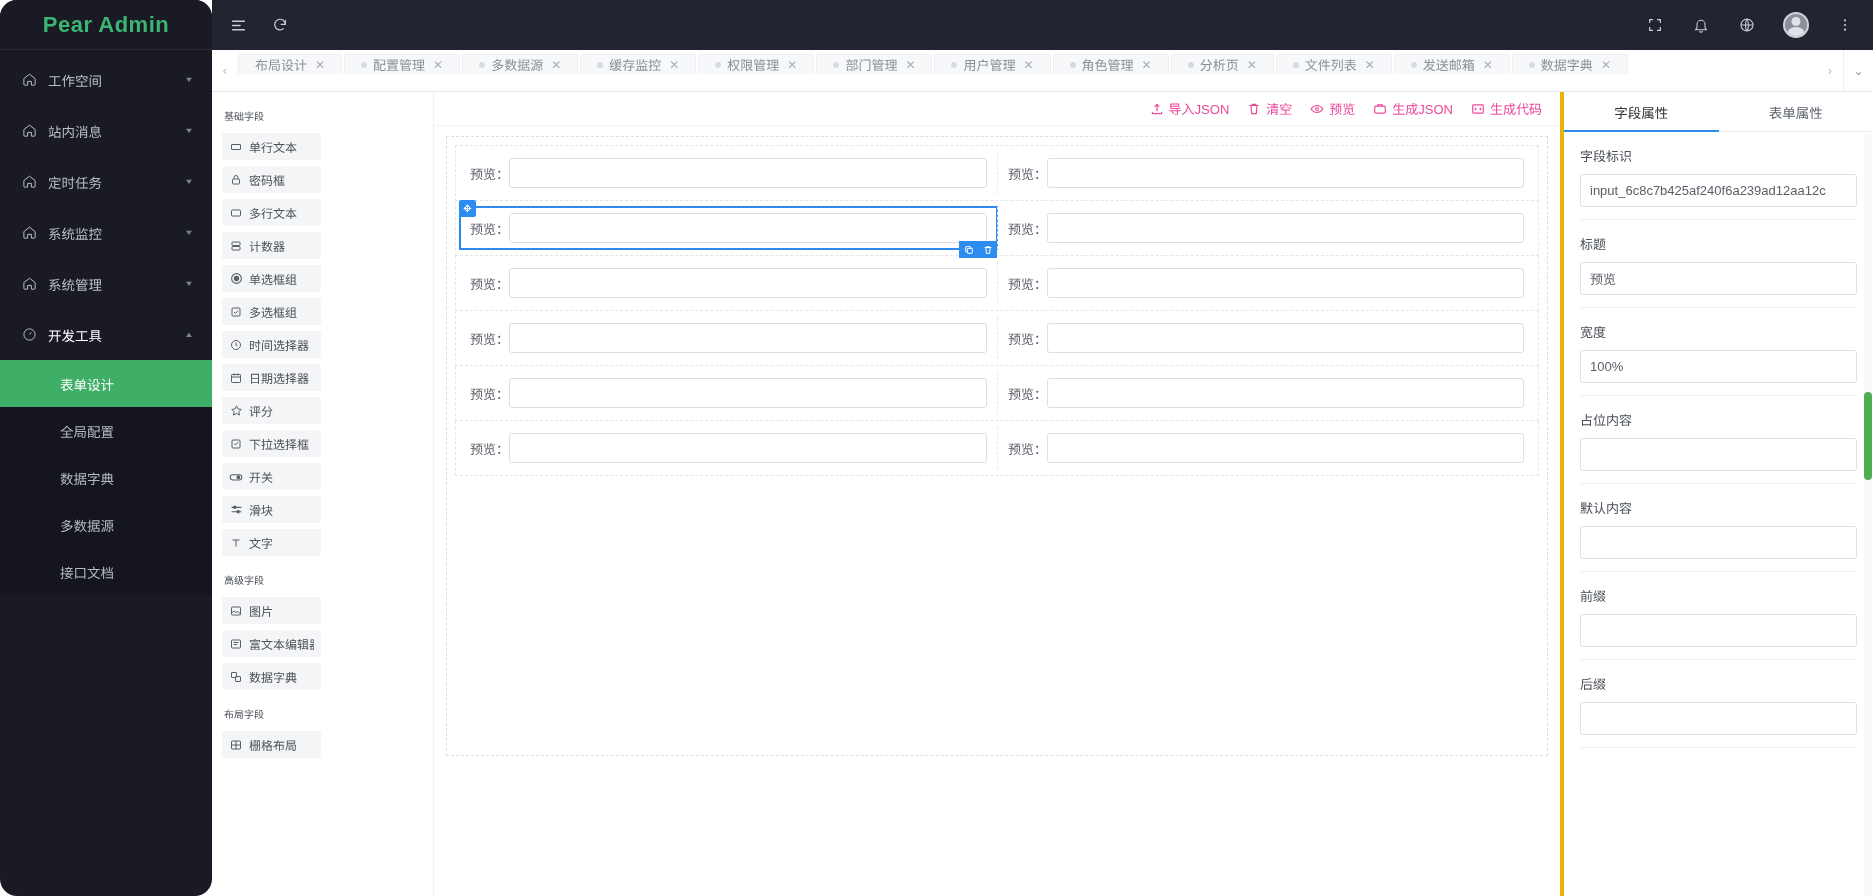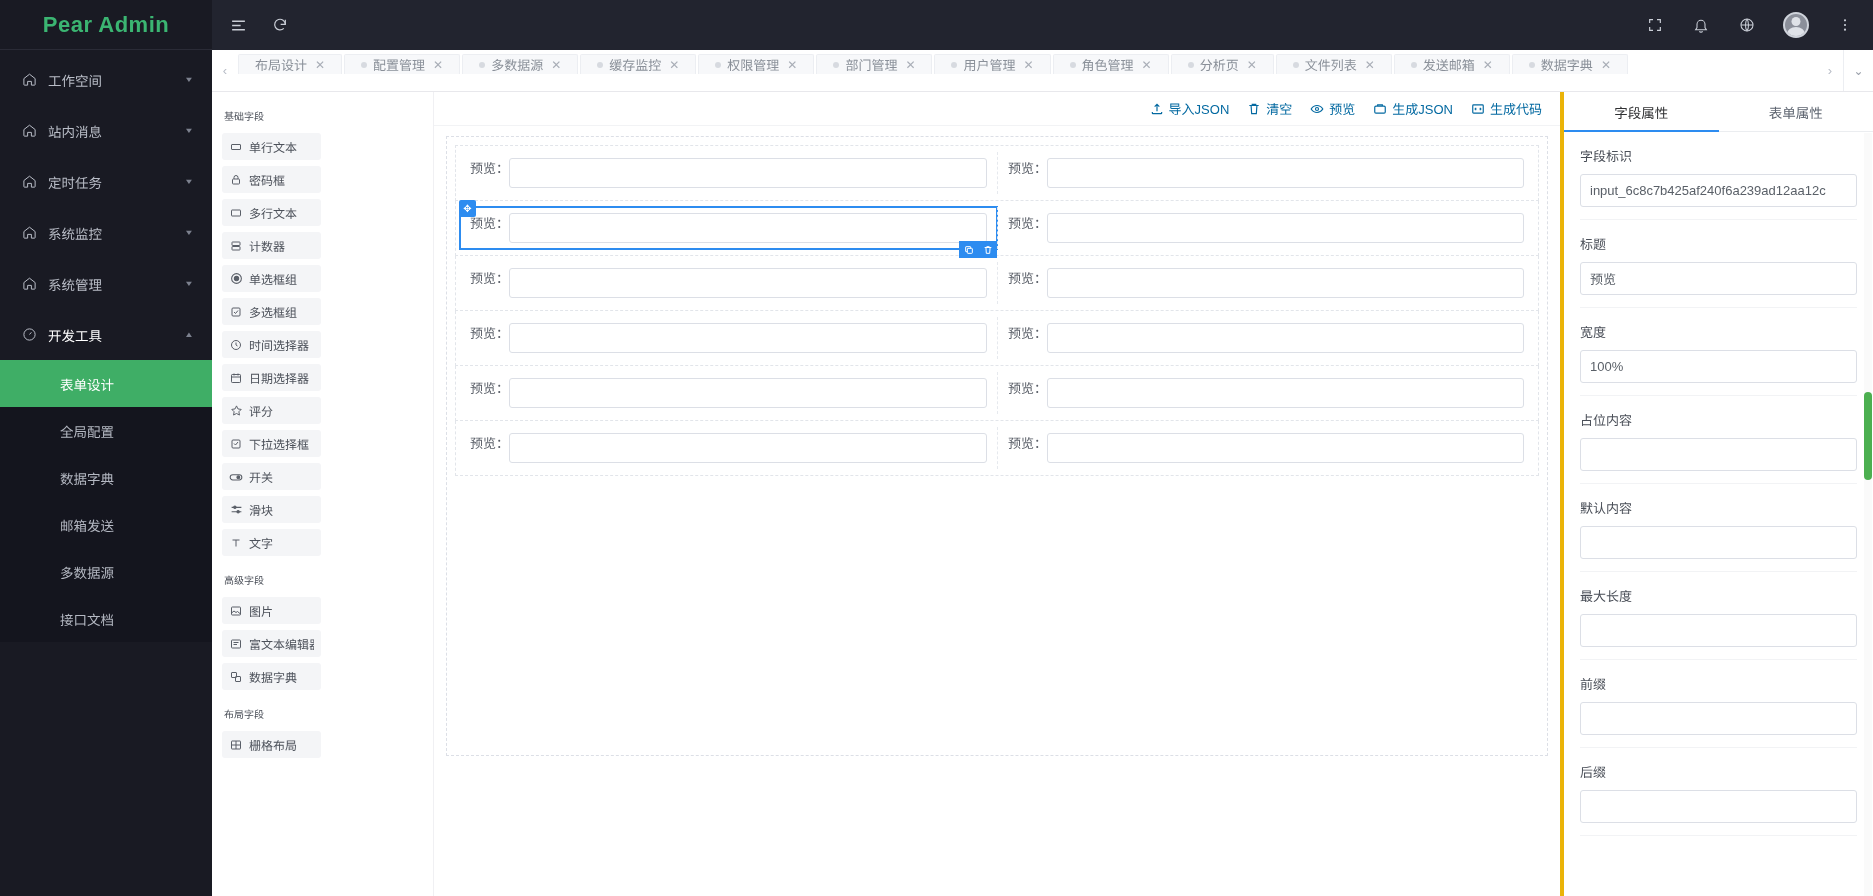--- a/index.html
+++ b/index.html
@@ -11,20 +11,21 @@
     background: #fff;
   }
   .app { display: flex; width: 1873px; height: 896px; }
 
   
   .sidebar {
     width: 212px; height: 896px; flex: 0 0 212px;
     background: #191a23; color: #c2c6d0;
     display: flex; flex-direction: column;
     overflow: hidden;
+    border-radius: 17px;
   }
   .brand {
     height: 50px; flex: 0 0 50px;
     display: flex; align-items: center; justify-content: center;
     border-bottom: 1px solid #2a2b36;
     background: #191a23;
   }
   .brand-text {
     color: #3bb572; font-size: 22px; font-weight: bold;
     letter-spacing: 0.5px;
@@ -163,41 +164,41 @@
     background: #fff;
   }
   .canvas-toolbar {
     height: 34px; flex: 0 0 34px;
     display: flex; align-items: center; justify-content: flex-end;
     gap: 18px; padding-right: 18px;
     border-bottom: 1px solid #f2f3f5;
   }
   .ct-btn {
     display: inline-flex; align-items: center; gap: 5px;
-    color: #0369a1; font-size: 13px; cursor: pointer;
+    color: #ec4899; font-size: 13px; cursor: pointer;
   }
   .ct-btn svg { display: block; }
   .canvas-scroll {
     flex: 1; overflow: hidden; padding: 10px 12px 0 12px;
     background: #fff;
   }
   .form-area {
     border: 1px dashed #dcdfe6;
     min-height: 620px; padding: 8px;
     background: #fff;
   }
   .form-row {
     display: flex; border: 1px dashed #e2e5ea;
     margin-bottom: 0; padding: 6px 4px;
     position: relative;
   }
   .form-row + .form-row { border-top: none; }
   .form-cell {
     flex: 1 1 50%; min-width: 0; padding: 6px 10px;
-    display: flex; gap: 0;
+    display: flex; align-items: center; gap: 0;
     position: relative;
   }
   .form-cell + .form-cell { border-left: 1px dashed #e6e9ee; }
   .cell-label {
     font-size: 13px; color: #5a5f68; white-space: nowrap;
   }
   .cell-input {
     flex: 1; height: 30px; border: 1px solid #dcdfe6;
     border-radius: 3px; background: #fff;
   }
@@ -346,23 +347,20 @@
 
       <div class="submenu">
         <div class="sub-item active">
             <span>表单设计</span>
           </div>
         <div class="sub-item">
             <span>全局配置</span>
           </div>
         <div class="sub-item">
             <span>数据字典</span>
-          </div>
-        <div class="sub-item">
-            <span>邮箱发送</span>
           </div>
         <div class="sub-item">
             <span>多数据源</span>
           </div>
         <div class="sub-item">
             <span>接口文档</span>
           </div>
       </div>
     </nav>
   </aside>
@@ -809,24 +807,20 @@
           <div class="prop-group">
             <div class="prop-label">占位内容</div>
             <div class="prop-input"></div>
           </div>
 
           <div class="prop-group">
             <div class="prop-label">默认内容</div>
             <div class="prop-input"></div>
           </div>
 
-          <div class="prop-group">
-            <div class="prop-label">最大长度</div>
-            <div class="prop-input"></div>
-          </div>
 
           <div class="prop-group">
             <div class="prop-label">前缀</div>
             <div class="prop-input"></div>
           </div>
 
           <div class="prop-group">
             <div class="prop-label">后缀</div>
             <div class="prop-input"></div>
           </div>

